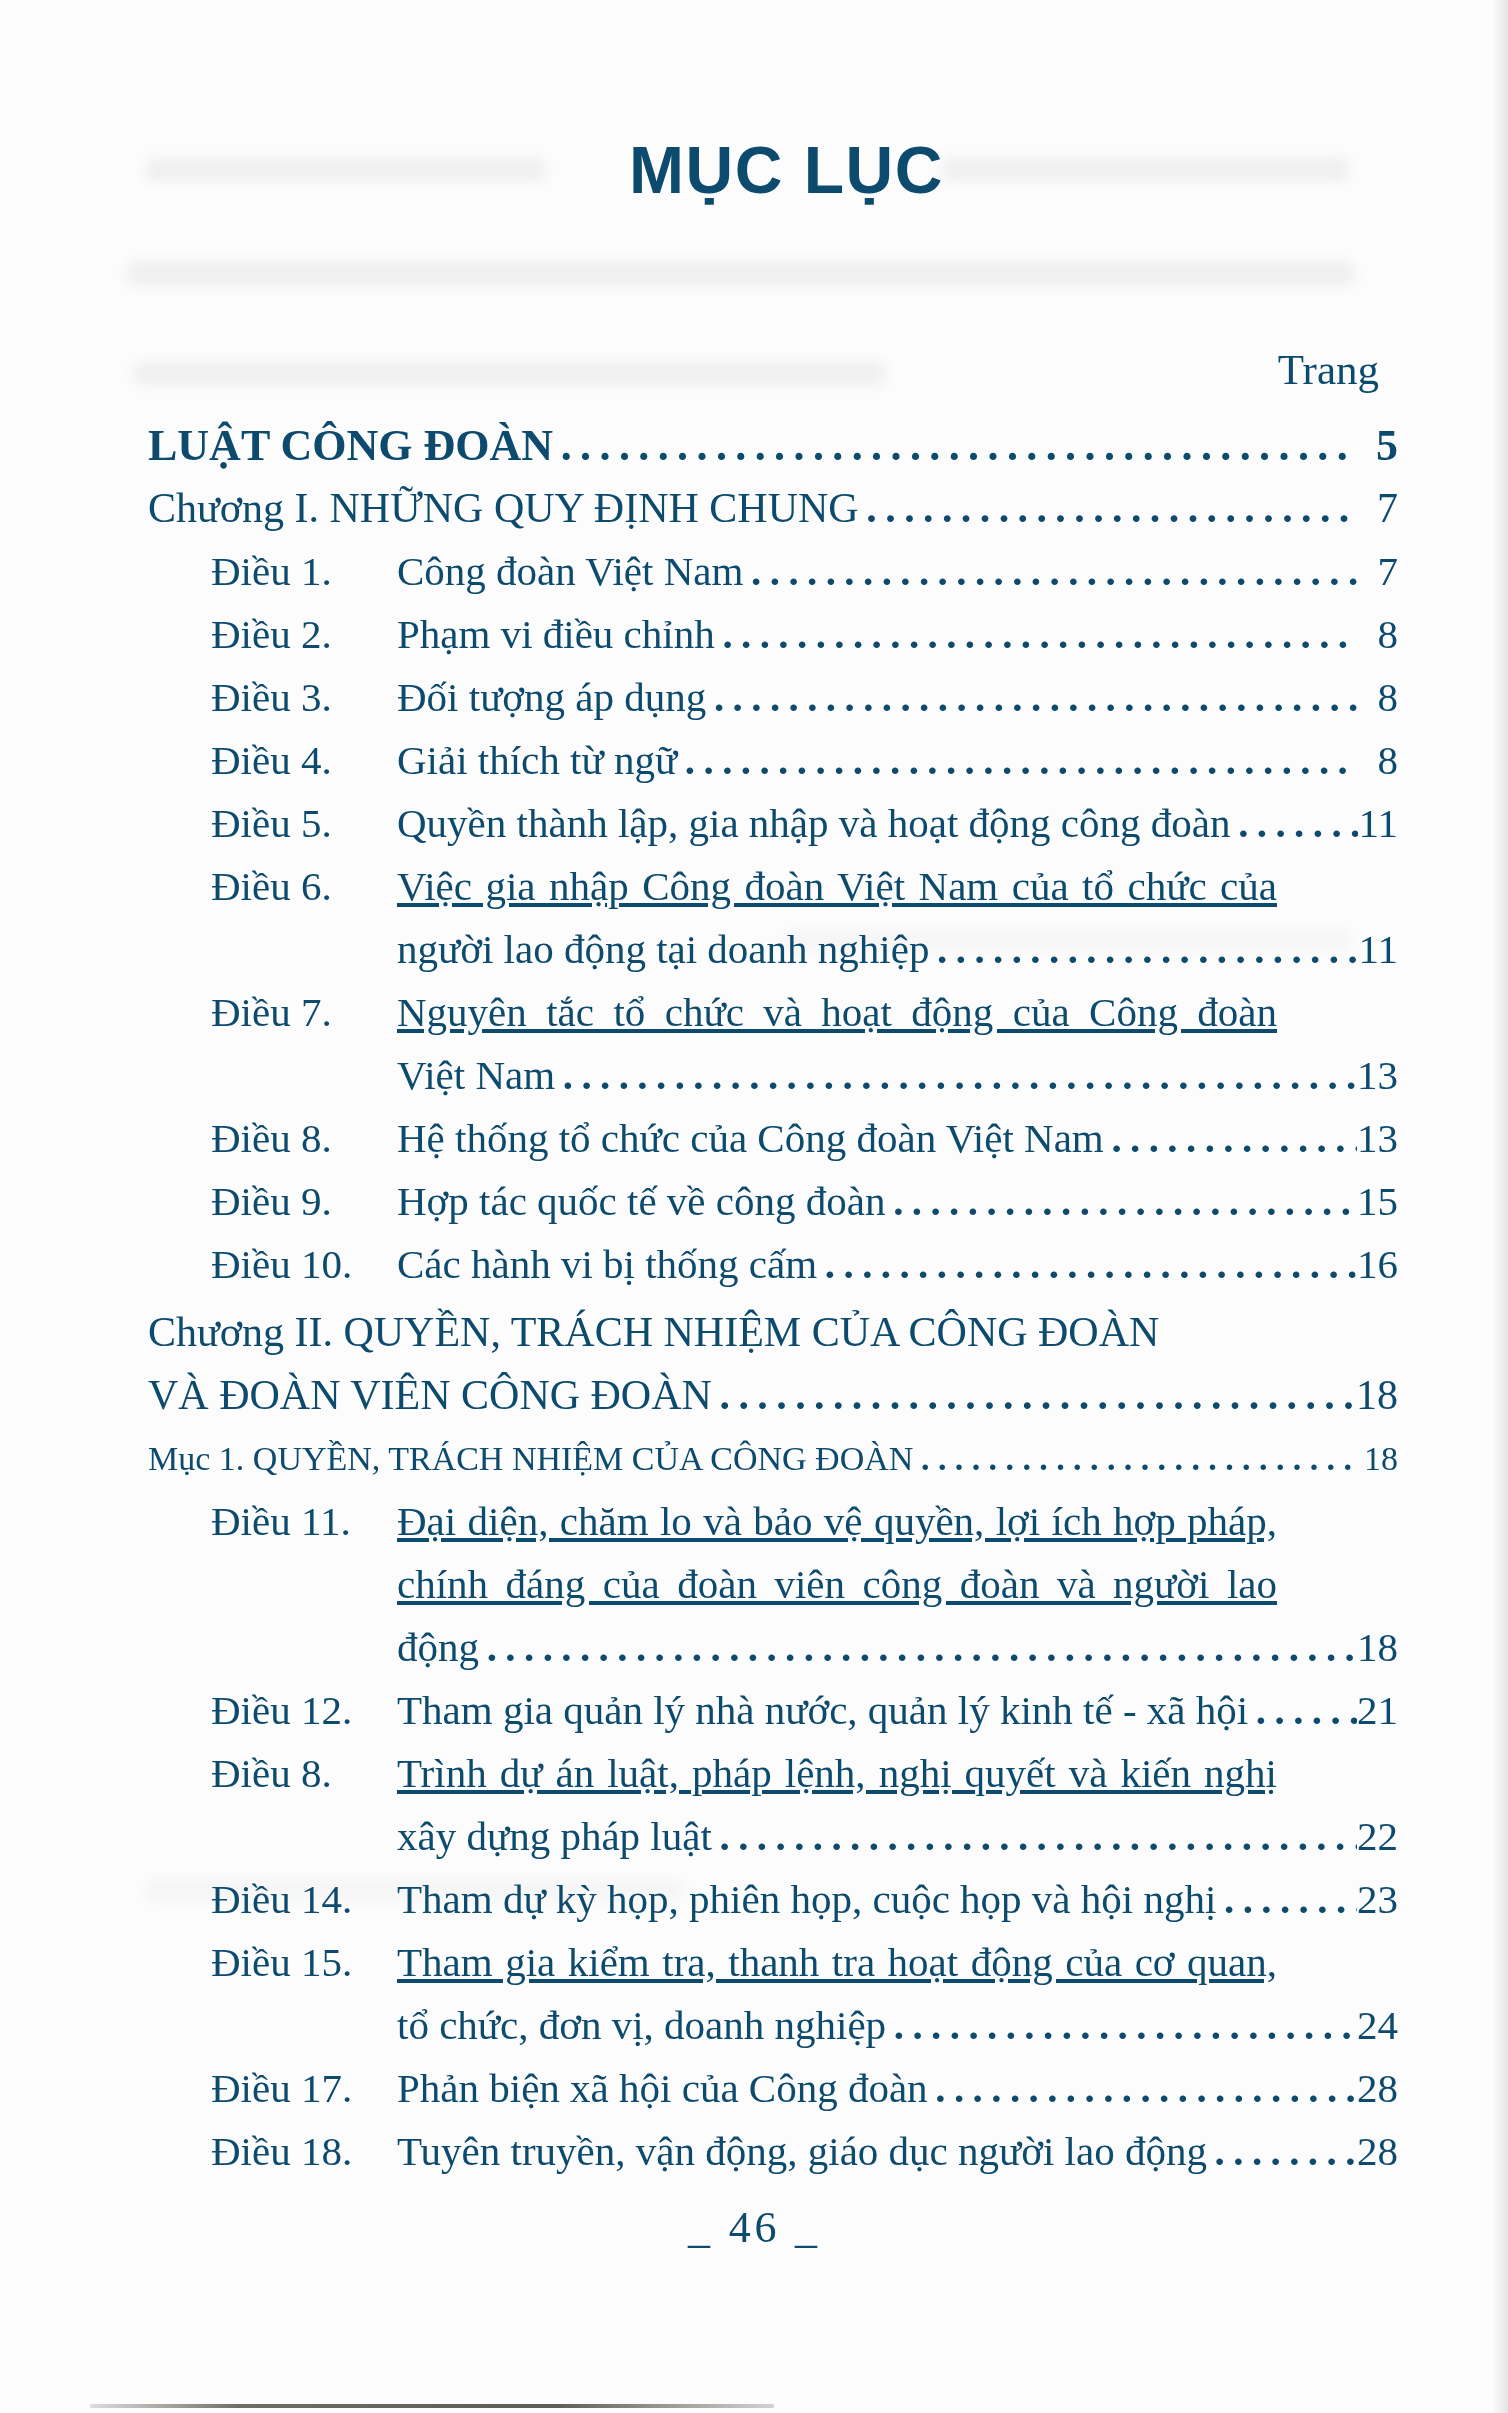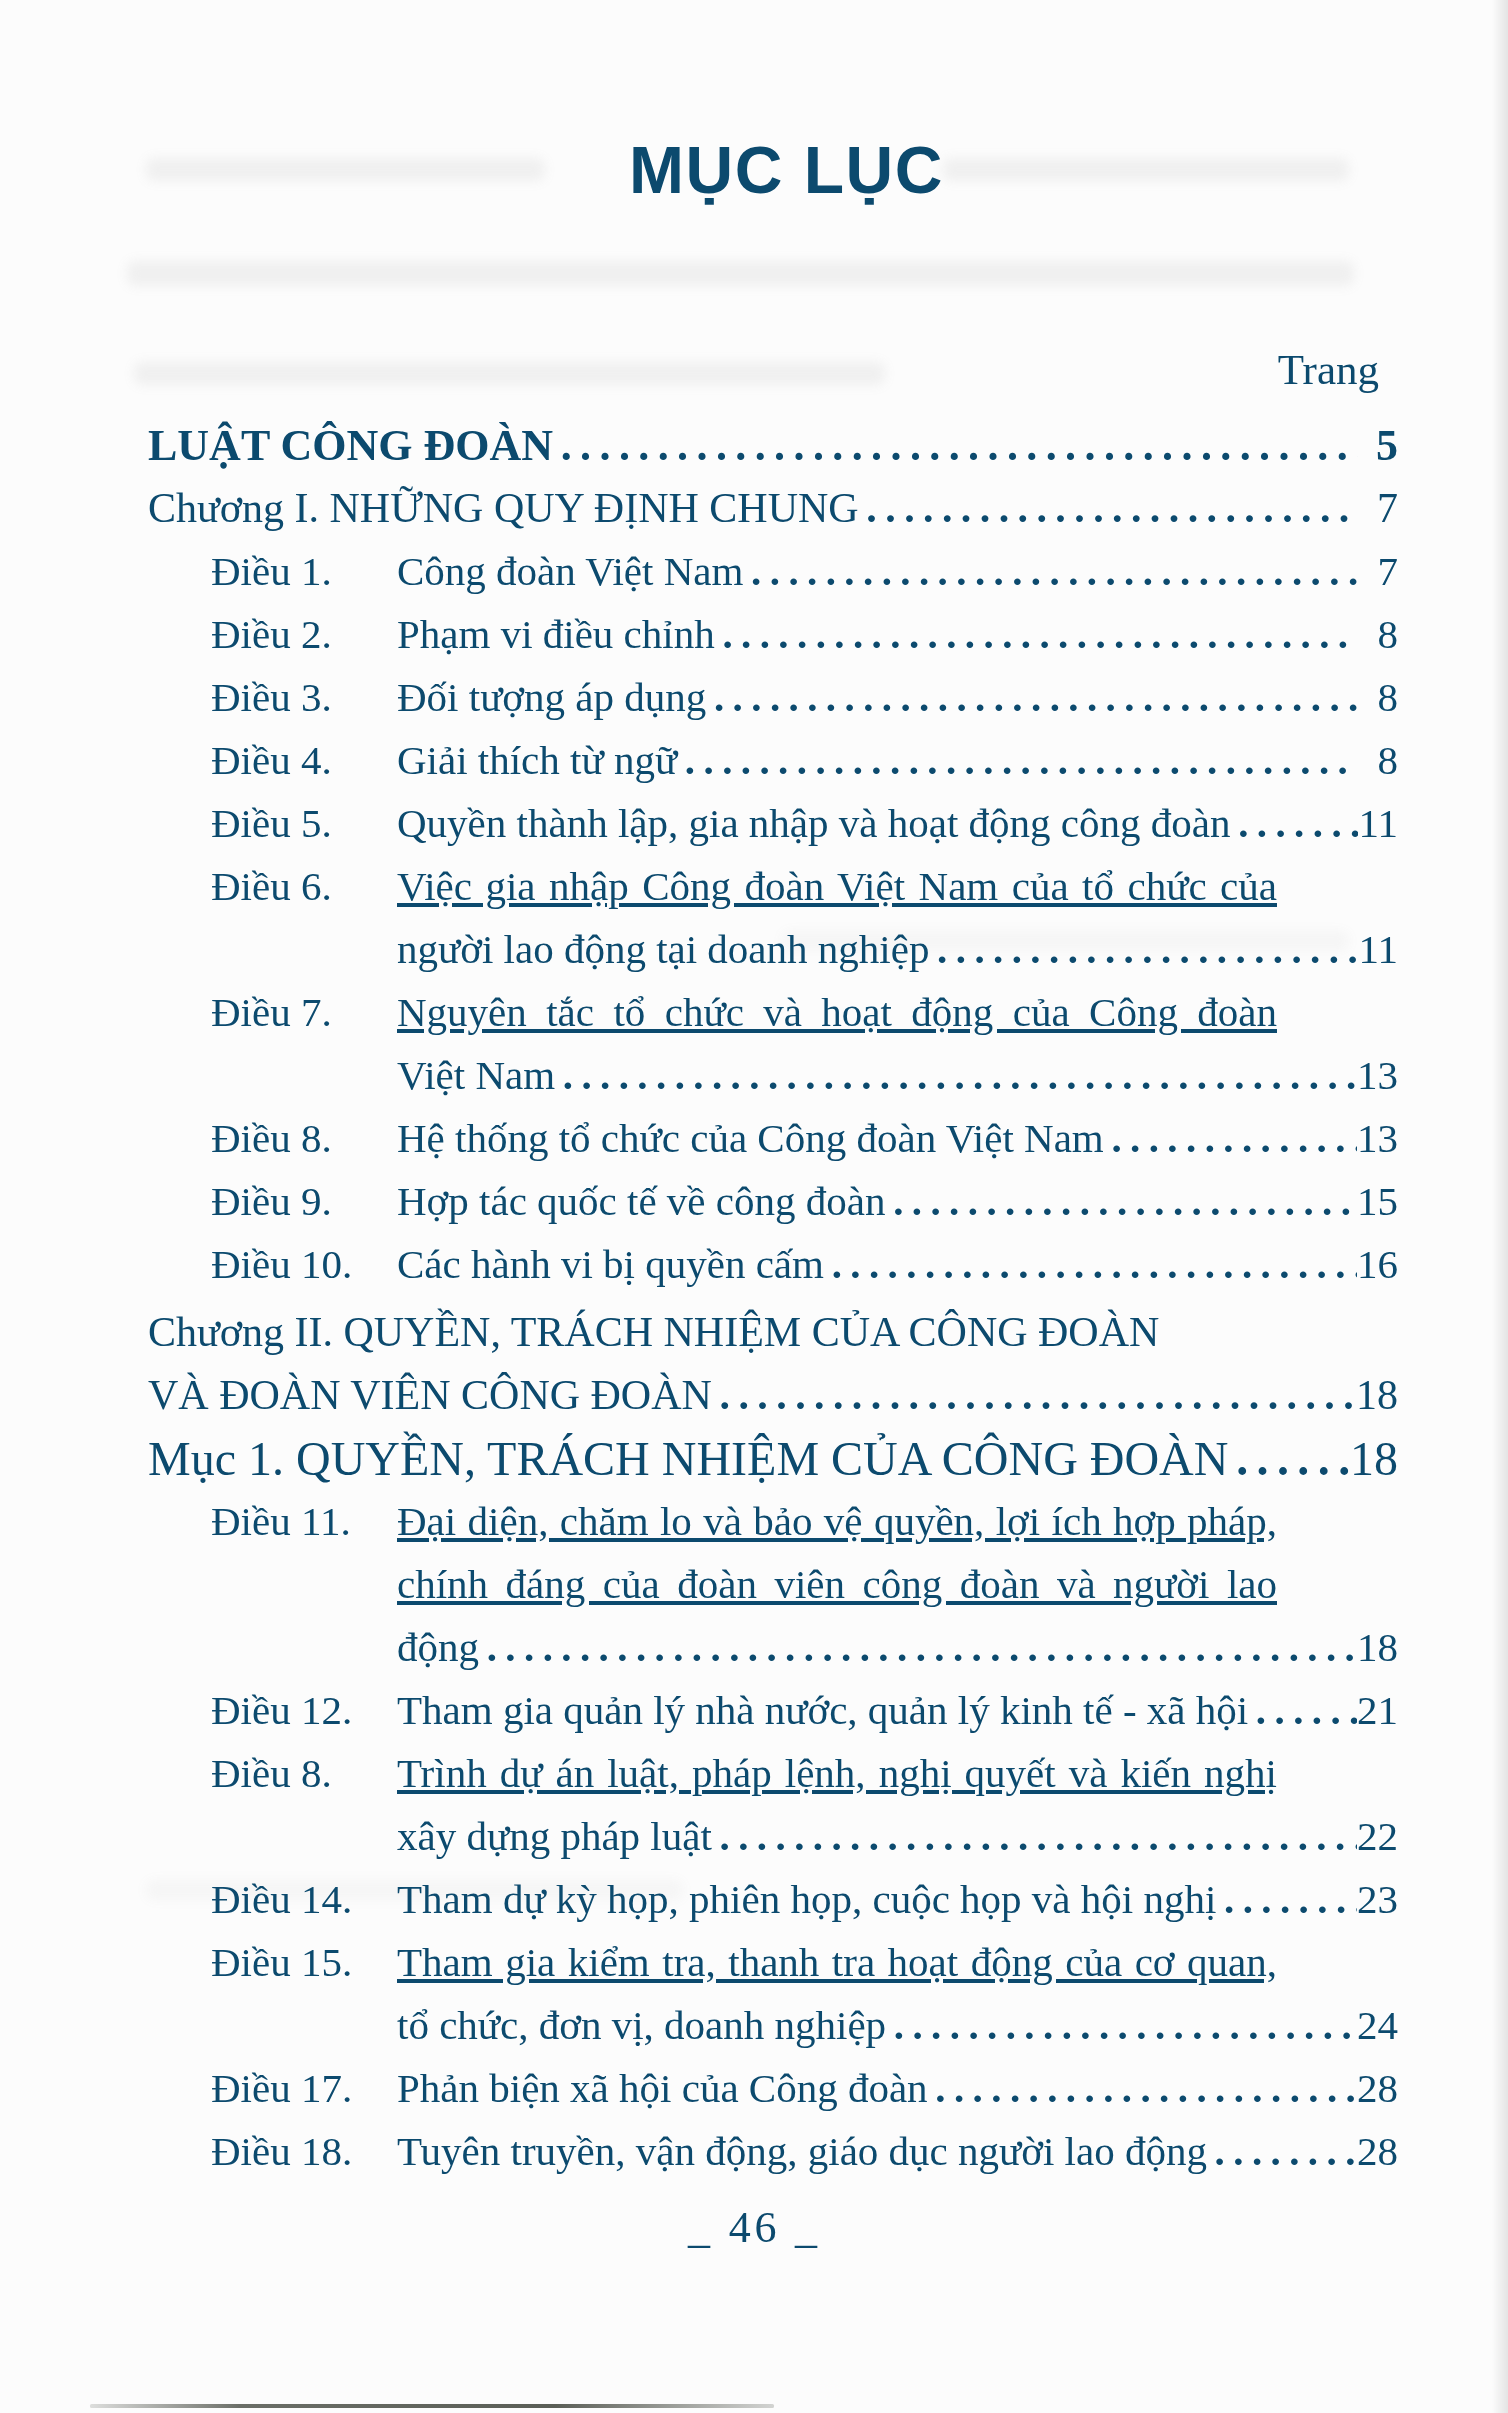--- a/index.html
+++ b/index.html
@@ -63,21 +63,21 @@
     overflow:hidden;
     white-space:nowrap;
     letter-spacing:8.4px;
     font-weight:700;
     margin-left:7.7px;
   }
   .pg { flex:0 0 auto; min-width:40px; text-align:right; white-space:nowrap; }
 
   .row.book { font-weight:bold; font-size:44px; }
   .row.chapter { font-size:42px; }
-  .row.section { font-size:48px; }
+  .row.section { font-size:34px; }
 
   
   .footer {
     position:absolute; top:2202px; left:0; width:100%;
     text-align:center;
     font-size:44px;
     letter-spacing:3.8px;
   }
 
   
@@ -234,21 +234,21 @@
             <span class="text">Hợp tác quốc tế về công đoàn</span>
             <span class="leader">................................................................................................................................................................</span>
             <span class="pg">15</span>
           </span>
         </span>
       </div>
       <div class="row article">
         <span class="label">Điều 10.</span>
         <span class="content">
           <span class="line last">
-            <span class="text">Các hành vi bị quyền cấm</span>
+            <span class="text">Các hành vi bị thống cấm</span>
             <span class="leader">................................................................................................................................................................</span>
             <span class="pg">16</span>
           </span>
         </span>
       </div>
       <div class="row chapter space-before">
         <span class="content">
           <span class="line">Chương II. QUYỀN, TRÁCH NHIỆM CỦA CÔNG ĐOÀN</span>
           <span class="line last">
             <span class="text">VÀ ĐOÀN VIÊN CÔNG ĐOÀN</span>

